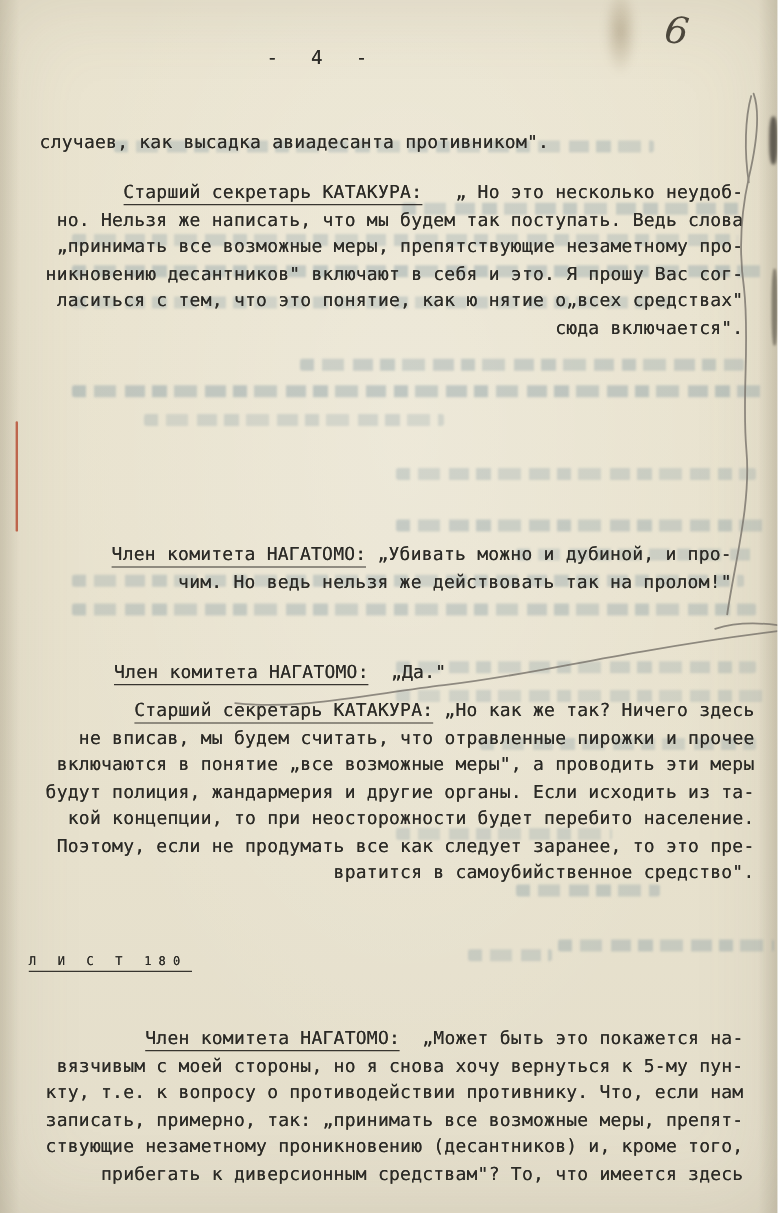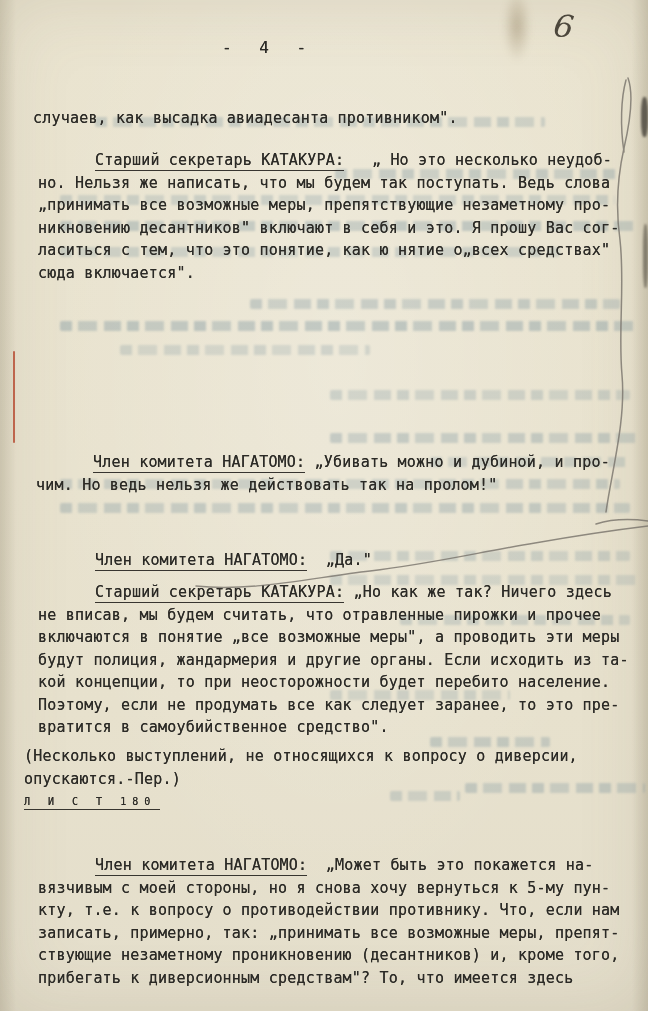--- a/index.html
+++ b/index.html
@@ -17,20 +17,21 @@
     color:#2b2a26;
   }
   
   .para{
     position:absolute;
     white-space:pre;
     font-size:15px;
     line-height:22.5px;
     letter-spacing:.2px;
     text-shadow:0 0 .5px rgba(43,42,38,.85);
+    text-align:right;
   }
   .indent{text-indent:57px;}
   .spk{border-bottom:1.5px solid rgba(40,38,34,.92); padding-bottom:1px;margin-top:25px;}
   .page-number{
     position:absolute; top:38px; left:222px;
     font-size:16px; letter-spacing:9px;
     text-shadow:0 0 .5px rgba(43,42,38,.85);
   }
   .hand-number{
     position:absolute; top:8px; left:554px;
@@ -101,21 +102,20 @@
   </div>
 
   <div class="hand-number">6</div>
   <div class="page-number">- 4 -</div>
 
   <p class="para" style="left:33px;top:92px">случаев, как высадка авиадесанта противником".</p>
   <p class="para indent" style="left:38px;top:134px"><span class="spk">Старший секретарь КАТАКУРА:</span>   „ Но это несколько неудоб-<br>но. Нельзя же написать, что мы будем так поступать. Ведь слова<br>„принимать все возможные меры, препятствующие незаметному про-<br>никновению десантников" включают в себя и это. Я прошу Вас сог-<br>ласиться с тем, что это понятие, как ю нятие о„всех средствах"<br>сюда включается".</p>
   <p class="para indent" style="left:36px;top:436px"><span class="spk">Член комитета НАГАТОМО:</span> „Убивать можно и дубиной, и про-<br>чим. Но ведь нельзя же действовать так на пролом!"</p>
   <p class="para indent" style="left:38px;top:534px"><span class="spk">Член комитета НАГАТОМО:</span>  „Да."</p>
   <p class="para indent" style="left:38px;top:566px"><span class="spk">Старший секретарь КАТАКУРА:</span> „Но как же так? Ничего здесь<br>не вписав, мы будем считать, что отравленные пирожки и прочее<br>включаются в понятие „все возможные меры", а проводить эти меры<br>будут полиция, жандармерия и другие органы. Если исходить из та-<br>кой концепции, то при неосторожности будет перебито население.<br>Поэтому, если не продумать все как следует заранее, то это пре-<br>вратится в самоубийственное средство".</p>
-  <p class="para" style="left:24px;top:730px">(Несколько выступлений, не относящихся к вопросу о диверсии,<br>опускаются.-Пер.)</p>
 
   <div class="sheet-heading">
     <span>Л И С Т  180</span>
   </div>
 
   <p class="para indent" style="left:38px;top:839px"><span class="spk">Член комитета НАГАТОМО:</span>  „Может быть это покажется на-<br>вязчивым с моей стороны, но я снова хочу вернуться к 5-му пун-<br>кту, т.е. к вопросу о противодействии противнику. Что, если нам<br>записать, примерно, так: „принимать все возможные меры, препят-<br>ствующие незаметному проникновению (десантников) и, кроме того,<br>прибегать к диверсионным средствам"? То, что имеется здесь</p>
 
   <svg class="pencil" width="648" height="1011" viewBox="0 0 648 1011">
     <g fill="none" stroke="#77726a" stroke-width="1.5" stroke-linecap="round" opacity=".8">
       <path d="M 628 78 C 633 92 631 118 624 148 C 618 175 615 205 620 240 C 625 285 618 330 622 375 C 626 420 612 470 606 512"></path>

